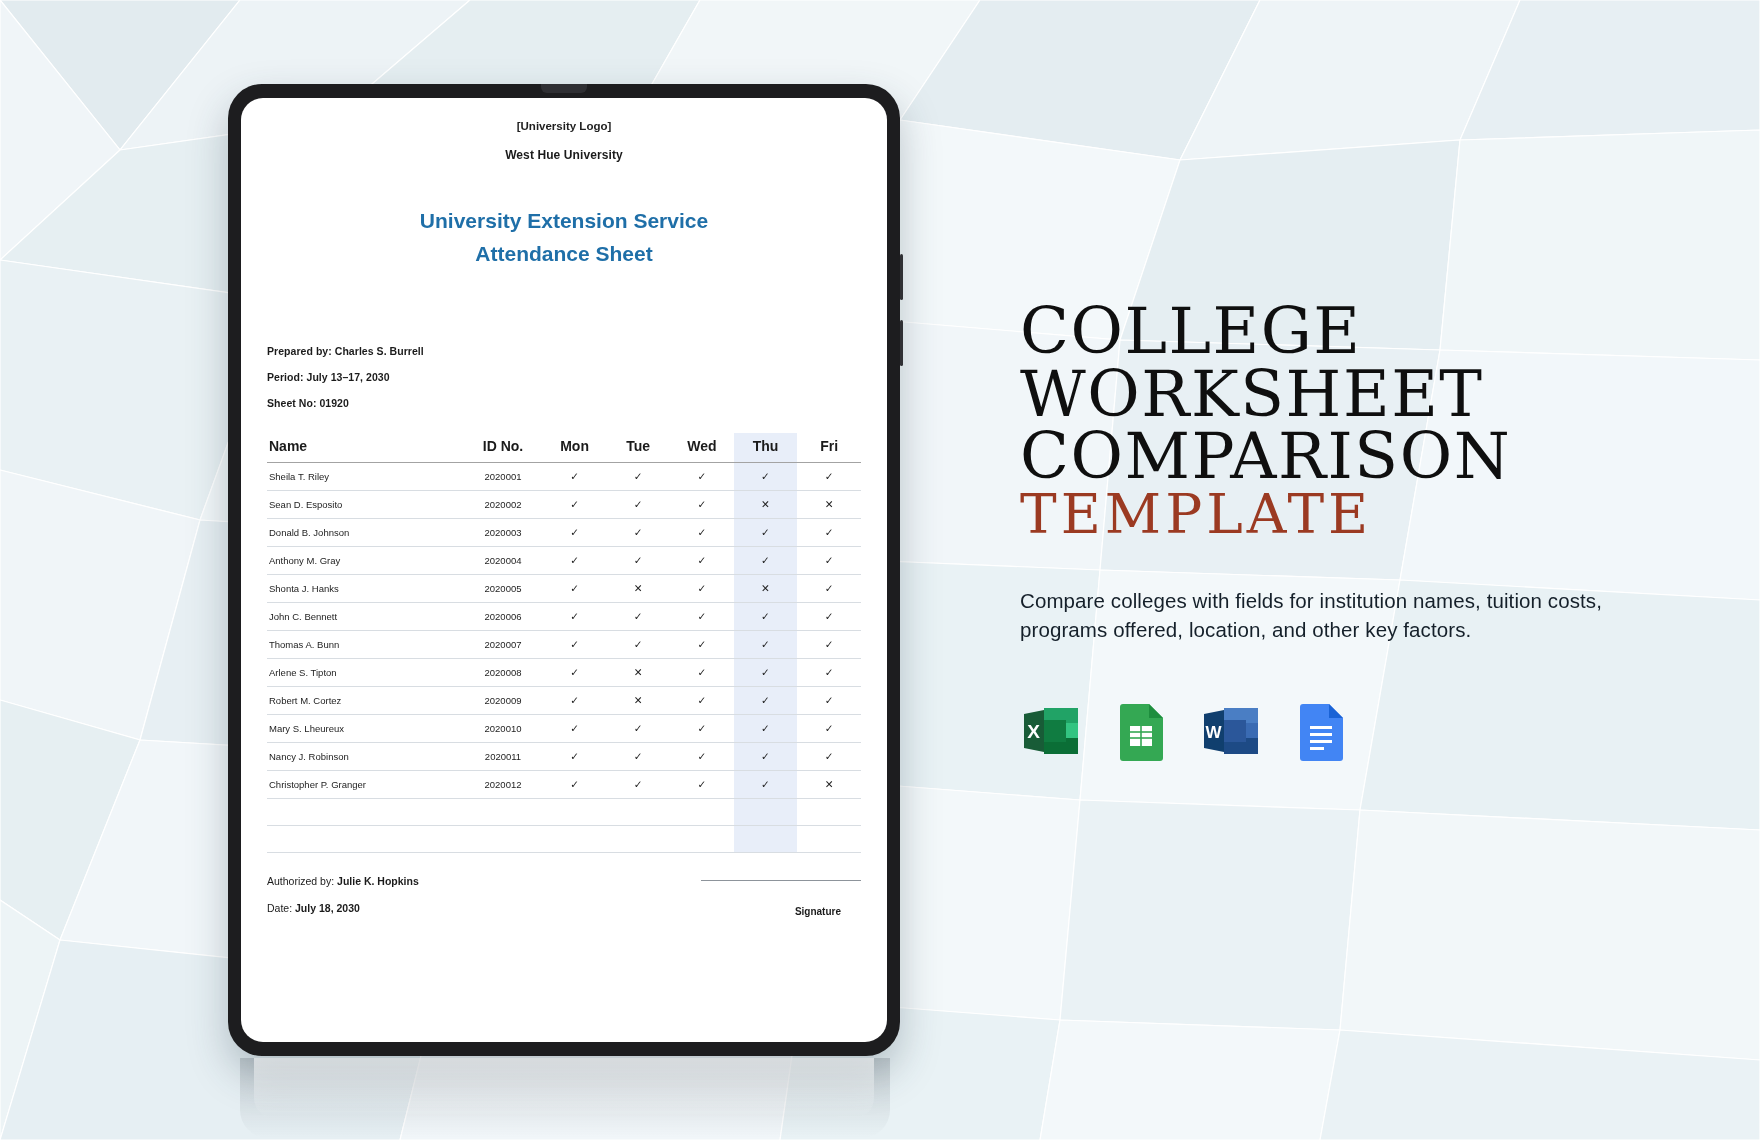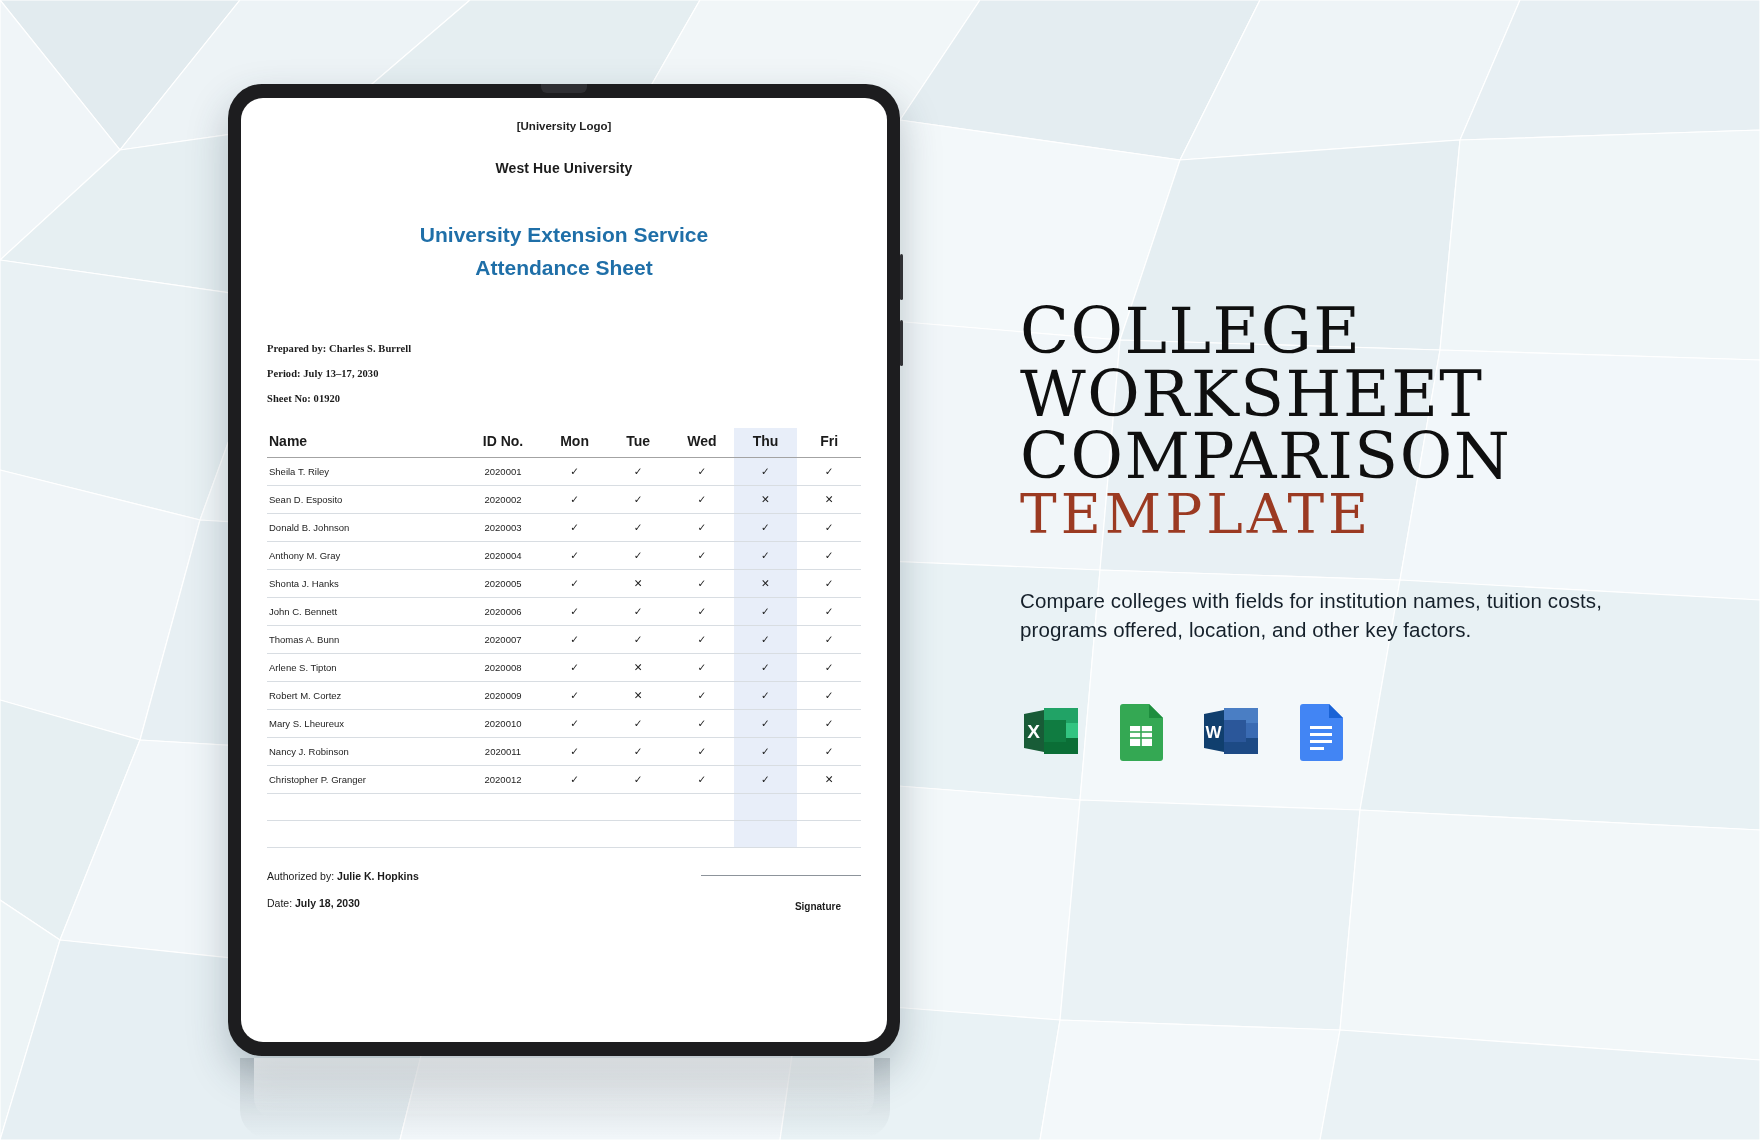--- a/index.html
+++ b/index.html
@@ -49,30 +49,30 @@
   
   .doc {
     position: relative;
     width: 100%; height: 100%;
     padding: 22px 26px 0 26px;
     color: #1b1b1b;
     font-size: 11px;
   }
   .doc-head { text-align: center; }
   .logo-ph { font-size: 11.5px; font-weight: 700; color: #1f1f1f; }
-  .univ-name { font-size: 14px; font-weight: 700; margin-top: 28px; letter-spacing: .1px; }
+  .univ-name { font-size: 12px; font-weight: 700; margin-top: 16px; letter-spacing: .1px; }
   .doc-title {
     margin-top: 43px;
     text-align: center;
     color: #1f6fa8;
     font-weight: 700;
     font-size: 21px;
     line-height: 1.56;
   }
-  .meta { margin-top: 58px; font-family: Liberation Serif, serif; }
+  .meta { margin-top: 74px; }
   .meta-row { font-size: 10.5px; font-weight: 700; margin-bottom: 14px; letter-spacing: .05px; }
 
   table.att { width: 100%; border-collapse: collapse; margin-top: 24px; table-layout: fixed; }
   table.att th {
     font-size: 14px; font-weight: 700; text-align: center;
     padding: 5px 2px 8px 2px;
     border-bottom: 1px solid #a3a3a3;
   }
   table.att th.name-col, table.att td.name-col { text-align: left; padding-left: 2px; }
   table.att td {

